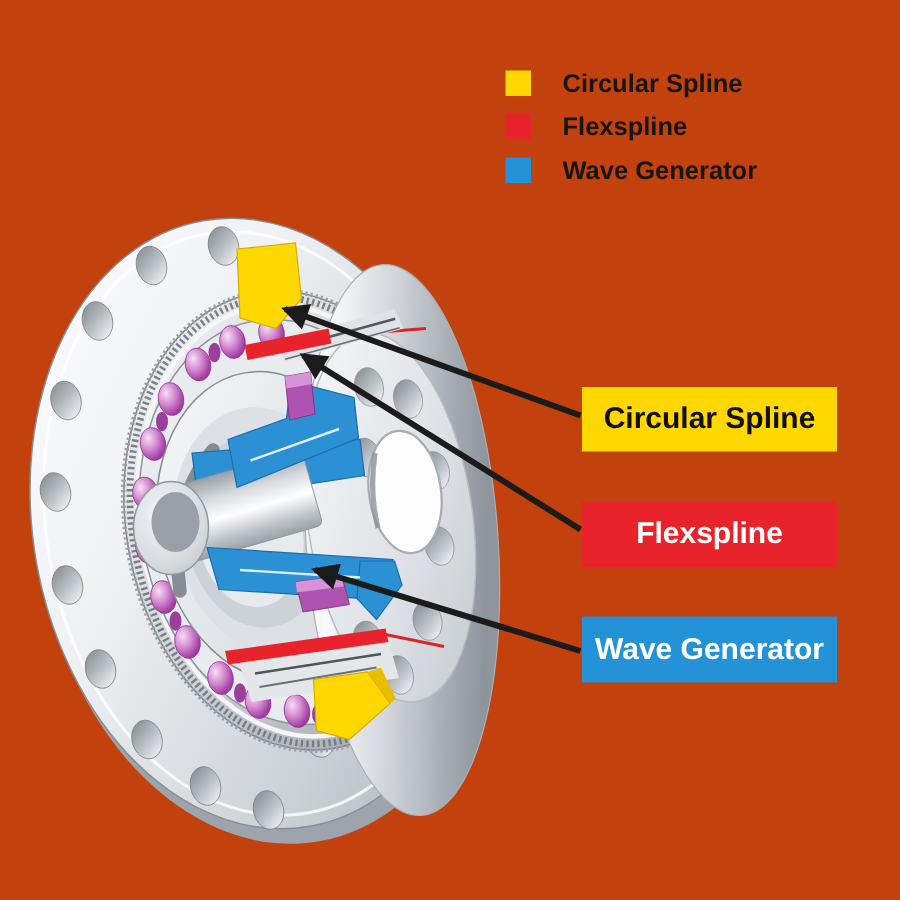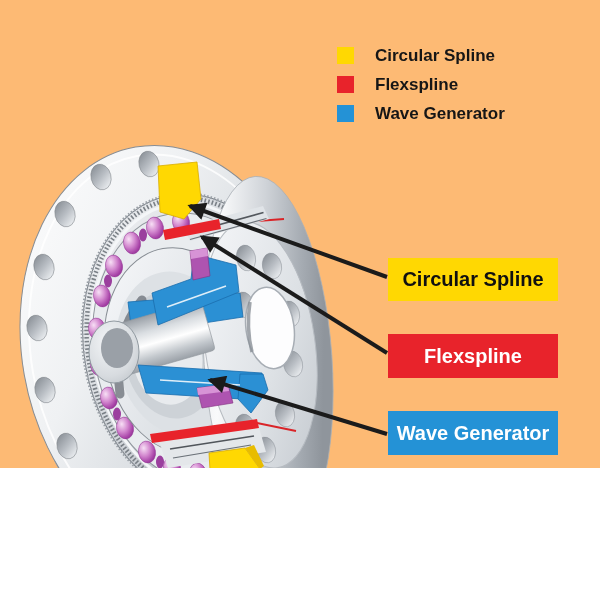--- a/index.html
+++ b/index.html
@@ -1,16 +1,16 @@
 <!DOCTYPE html>
 <html><head>
 <meta charset="utf-8">
 <style>
   html,body{margin:0;padding:0;background:#ffffff;}
-  .stage{position:relative;width:600px;height:468px;background:#fdba74;overflow:hidden;
+  .stage{position:relative;width:600px;height:600px;background:#c2410c;overflow:hidden;
          font-family:"Liberation Sans",sans-serif;}
   svg{position:absolute;left:0;top:0;}
   
   .legend{position:absolute;left:337px;top:47px;}
   .legend-row{display:flex;align-items:center;height:17px;margin-bottom:12px;}
   .legend-swatch{width:17px;height:17px;margin-right:21px;flex:0 0 17px;}
   .legend-label{font-weight:bold;font-size:17px;line-height:17px;color:#161616;white-space:nowrap;}
   
   .callout{position:absolute;left:388px;width:170px;height:44px;display:flex;
            align-items:center;justify-content:center;font-weight:bold;font-size:20px;

